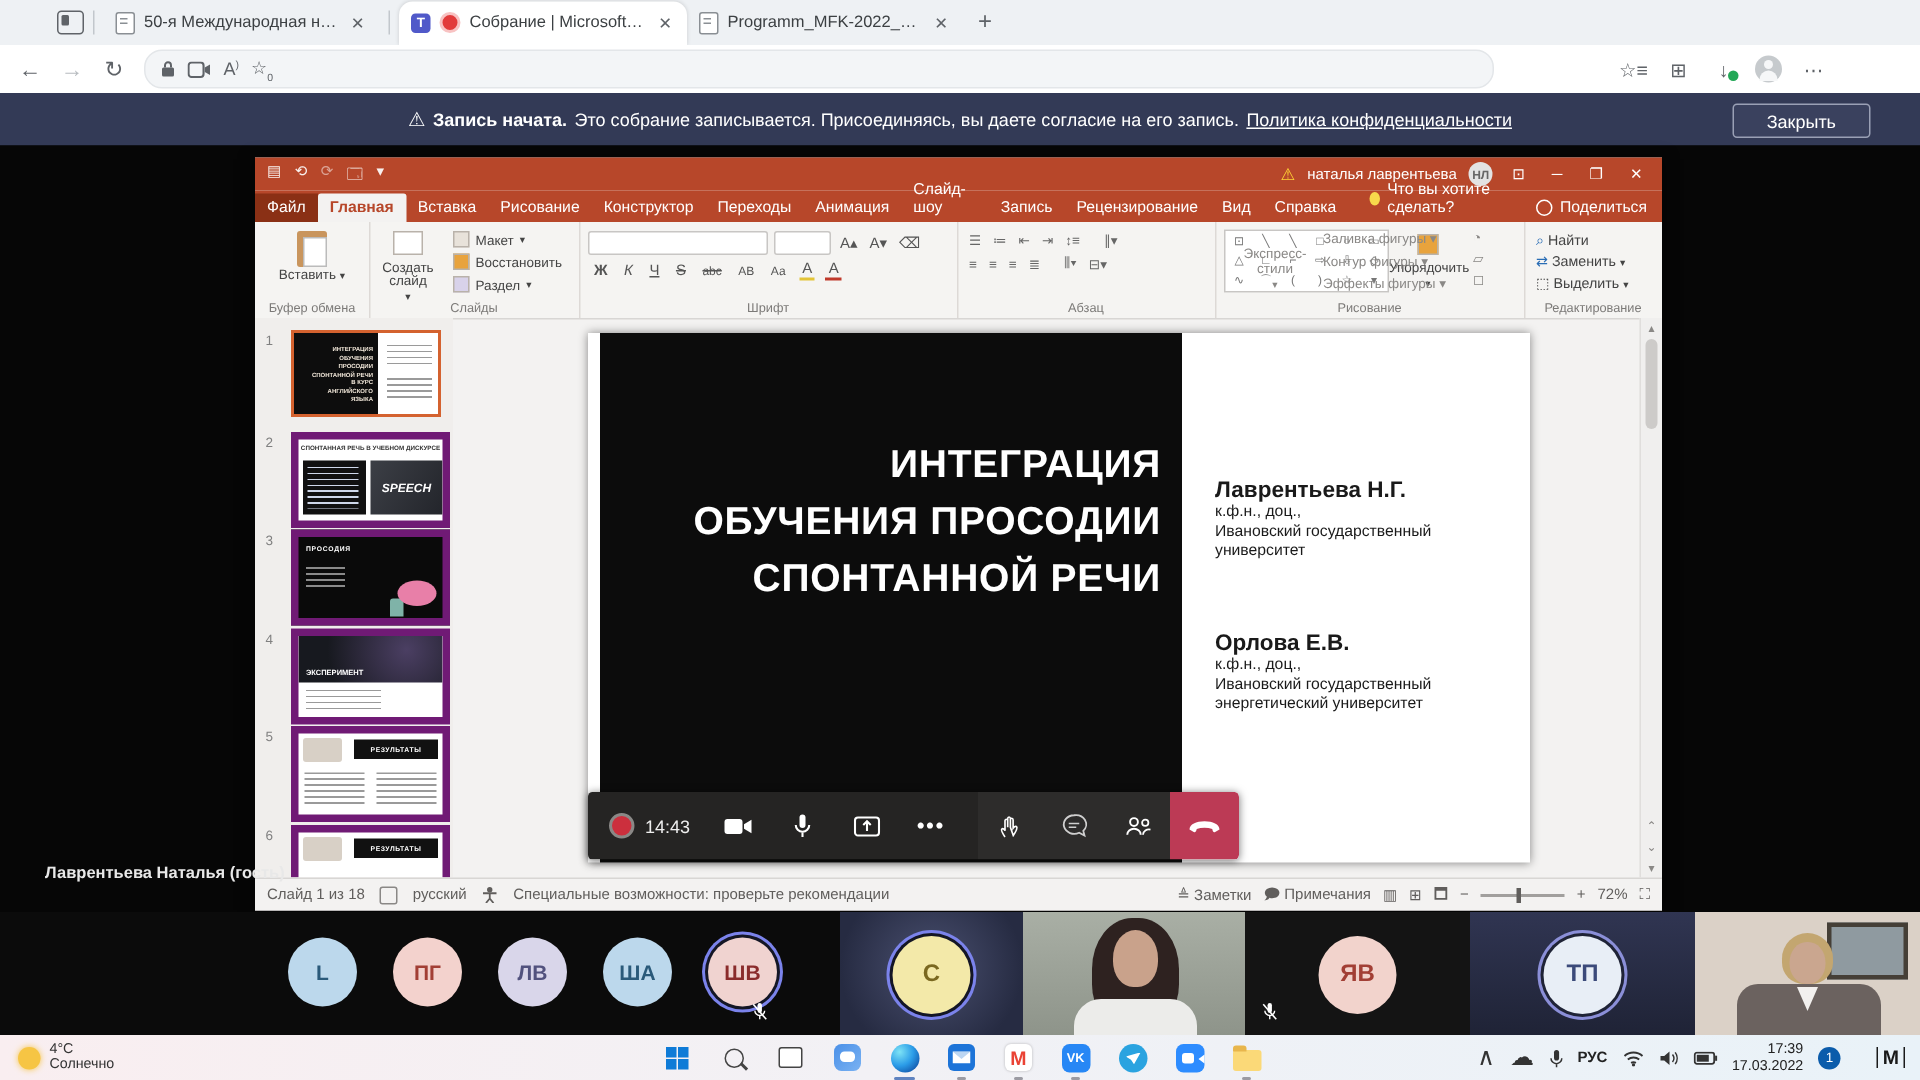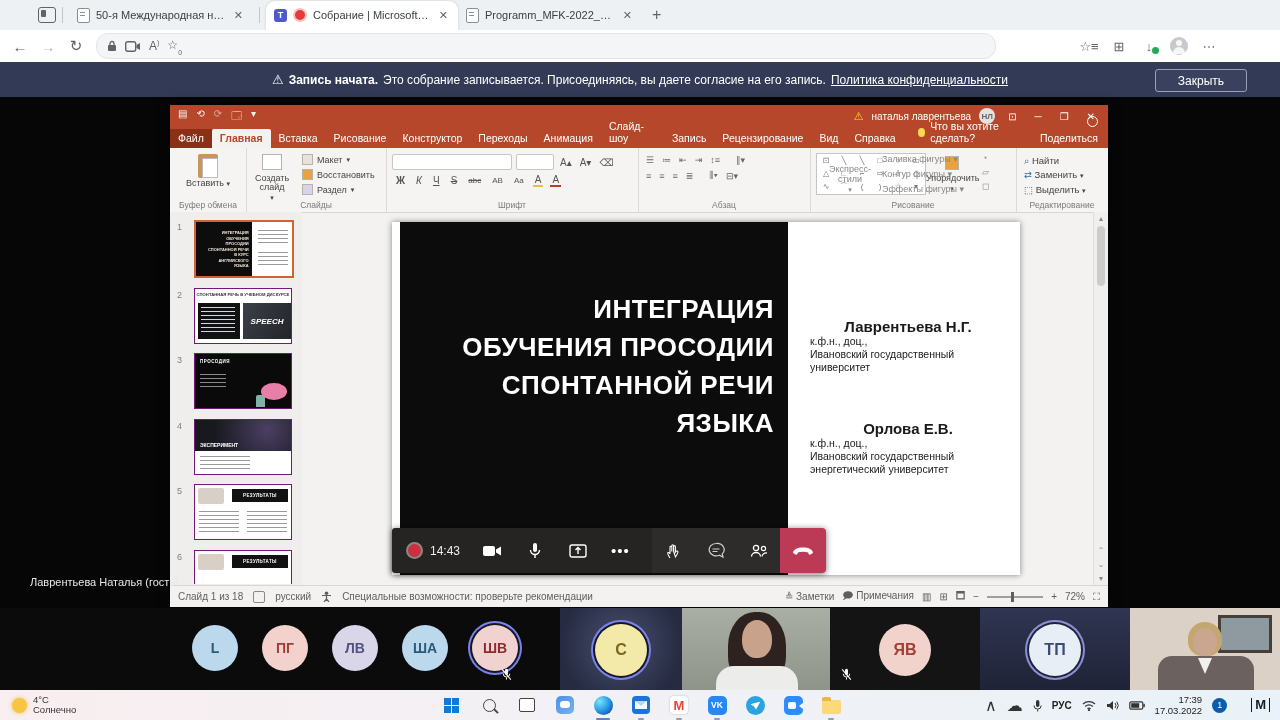--- a/index.html
+++ b/index.html
@@ -45,40 +45,40 @@
   .banner{position:absolute;left:0;top:62px;width:1280px;height:35px;background:#333a56;display:flex;align-items:center;
           justify-content:center;color:#fff;font-size:12px;gap:5px;}
   .warn-ic{font-size:13px;}
   .banner b{font-weight:bold;}
   .banner .link{text-decoration:underline;}
   .banner-close{position:absolute;right:33px;top:7px;height:21px;padding:0 22px;border:1px solid #9aa0b5;border-radius:3px;
                 color:#fff;font-size:12px;display:flex;align-items:center;background:#3a415e;}
 
   
   .stage{position:absolute;left:0;top:97px;width:1280px;height:511px;background:#060606;}
-  .presenter{position:absolute;left:30px;top:576px;color:#e8e8e8;font-size:11px;}
+  .presenter{position:absolute;left:30px;top:576px;color:#e8e8e8;font-size:11px;font-weight:bold;}
 
   
   .ppt{position:absolute;left:170px;top:105px;width:938px;height:502px;background:#f3f2f1;box-shadow:0 0 10px rgba(0,0,0,.6);}
   .ppt-title{position:absolute;left:0;top:0;width:938px;height:22px;background:#b7472a;display:flex;align-items:center;color:#fff;}
   .qa{display:flex;gap:9px;margin-left:8px;font-size:10px;opacity:.92;}
   .ppt-title-text{position:absolute;left:0;width:100%;text-align:center;font-size:10.5px;pointer-events:none;}
   .ppt-title-right{margin-left:auto;display:flex;align-items:center;gap:8px;padding-right:8px;font-size:10px;}
   .warn-y{color:#ffd335;font-size:11px;}
   .init-circle{width:16px;height:16px;border-radius:50%;background:#e3e3e3;color:#666;font-size:8px;font-weight:bold;
                display:flex;align-items:center;justify-content:center;}
   .winctl{font-size:10px;padding:0 5px;}
 
   .ppt-tabs{position:absolute;left:0;top:22px;width:938px;height:21px;background:#b7472a;display:flex;align-items:flex-end;
             color:#fff;font-size:10.5px;}
   .rtab{padding:3px 8px 4px;}
   .rtab.active{background:#f3f2f1;color:#b7472a;font-weight:bold;border-radius:2px 2px 0 0;}
   .tellme{margin-left:14px;display:flex;align-items:center;gap:5px;padding-bottom:4px;}
   .bulb{width:9px;height:9px;border-radius:50%;background:#f7d94c;display:inline-block;}
-  .share-btn{margin-left:auto;display:flex;align-items:flex-end;gap:5px;padding:0 10px 4px;flex-direction:column;}
+  .share-btn{margin-left:auto;display:flex;align-items:center;gap:5px;padding:0 10px 4px;}
   .person-dot{width:9px;height:9px;border-radius:50%;border:1.4px solid #fff;display:inline-block;}
 
   .ribbon{position:absolute;left:0;top:43px;width:938px;height:64px;background:#f5f4f2;border-bottom:1px solid #d8d6d4;font-size:9px;color:#444;}
   .rgroup{position:absolute;top:0;height:64px;border-right:1px solid #ddd9d6;}
   .glabel{position:absolute;bottom:2px;left:0;width:100%;text-align:center;color:#7c7a78;font-size:8.5px;}
   .clip-ic{width:20px;height:24px;background:#c9955d;border-radius:2px;margin:6px auto 0;position:relative;}
   .clip-ic:after{content:"";position:absolute;left:4px;top:4px;width:14px;height:18px;background:#fff;border:1px solid #bbb;}
   .btn-stack{text-align:center;line-height:10px;}
   .minirow{display:flex;align-items:center;gap:4px;padding:2px 4px;white-space:nowrap;}
   .mini-ic{width:9px;height:9px;background:#e8e2da;border:1px solid #b9b2aa;display:inline-block;flex:none;}
@@ -88,21 +88,21 @@
   .fbtn.s{text-decoration:line-through;}
   .shapebox{width:108px;height:40px;background:#fff;border:1px solid #c8c6c4;margin:5px 0 0 6px;display:grid;
             grid-template-columns:repeat(6,1fr);align-items:center;justify-items:center;color:#777;font-size:8px;line-height:10px;float:left;}
   .gray9{color:#8a8886;}
   .edit-rows{padding:6px 0 0 8px;line-height:14px;font-size:9.5px;color:#444;}
 
   
   .spanel{position:absolute;left:0;top:107px;width:132px;height:373px;background:#f0eeec;overflow:hidden;}
   .thumb-row{position:absolute;left:0;width:132px;}
   .tnum{position:absolute;left:7px;top:2px;font-size:9px;color:#808080;}
-  .thumb{position:absolute;left:24px;top:0;width:96px;height:54px;background:#fff;border:1px solid #701a75;overflow:hidden;}
+  .thumb{position:absolute;left:24px;top:0;width:96px;height:54px;background:#fff;border:5px solid #701a75;overflow:hidden;}
   .thumb.sel{border:2px solid #d4622f;}
   .th-black{position:absolute;left:0;top:0;width:58%;height:100%;background:#0d0d0d;color:#fff;}
   .th-title1{position:absolute;right:3px;top:8px;width:80%;font-size:4px;font-weight:bold;text-align:right;line-height:5.5px;color:#f0e6d8;}
   .th-lines{position:absolute;background:repeating-linear-gradient(#9a9a9a 0 1px,transparent 1px 4px);}
   .th2-title{position:absolute;left:0;top:3px;width:100%;text-align:center;font-size:4.2px;font-weight:bold;color:#333;}
   .th2-black{position:absolute;left:3px;top:14px;width:42px;height:36px;background:#111;}
   .th2-img{position:absolute;right:0;top:14px;width:48px;height:36px;background:linear-gradient(120deg,#3c3f46,#23252b);
            color:#fff;font-size:8px;font-weight:bold;font-style:italic;display:flex;align-items:center;justify-content:center;}
   .th3{background:#0a0a0a;}
   .th3-title{position:absolute;left:5px;top:5px;font-size:4.5px;font-weight:bold;color:#fff;letter-spacing:.5px;}
@@ -127,21 +127,21 @@
   .sb-right{margin-left:auto;display:flex;align-items:center;gap:8px;}
   .zoomtrack{width:56px;height:2px;background:#a19f9d;position:relative;display:inline-block;}
   .zoomknob{position:absolute;left:24px;top:-4px;width:3px;height:10px;background:#605e5c;}
 
   
   .slide{position:absolute;left:392px;top:222px;width:628px;height:353px;background:#fff;box-shadow:0 0 6px rgba(0,0,0,.45);}
   .slide-black{position:absolute;left:8px;top:0;width:388px;height:353px;background:#0c0c0c;}
   .slide-title{position:absolute;right:14px;top:68px;width:350px;text-align:right;color:#fff;font-weight:bold;
                font-size:26px;line-height:38px;letter-spacing:.5px;}
   .authors{position:absolute;left:418px;top:0;width:196px;color:#1a1a1a;}
-  .auth-name{font-size:15px;font-weight:bold;text-align:center;}
+  .auth-name{font-size:15px;font-weight:bold;}
   .auth-sub{font-size:10.5px;line-height:13px;}
 
   
   .callbar{position:absolute;left:392px;top:528px;width:434px;height:45px;display:flex;border-radius:3px;overflow:hidden;
            box-shadow:0 1px 6px rgba(0,0,0,.55);}
   .cb-dark{background:#252423;display:flex;align-items:center;}
   .cb-mid{background:#2d2c2b;display:flex;align-items:center;}
   .cb-item{width:43px;display:flex;align-items:center;justify-content:center;color:#fff;}
   .rec-ind{width:13px;height:13px;border-radius:50%;border:2px solid #8a8886;background:#cc2f3d;margin:0 7px 0 14px;}
   .cb-timer{color:#eee;font-size:12px;margin-right:10px;}
@@ -548,21 +548,20 @@
       </div>
     </div>
   </div>
 
   <div class="slide">
     <div class="slide-black">
       <div class="slide-title">
         <div>ИНТЕГРАЦИЯ</div>
         <div>ОБУЧЕНИЯ ПРОСОДИИ</div>
         <div>СПОНТАННОЙ РЕЧИ</div>
-        <div>ЯЗЫКА</div>
       </div>
     </div>
     <div class="authors">
       <div style="margin-top:96px;">
         <div class="auth-name">Лаврентьева Н.Г.</div>
         <div class="auth-sub">к.ф.н., доц.,</div>
         <div class="auth-sub">Ивановский государственный</div>
         <div class="auth-sub">университет</div>
       </div>
       <div style="margin-top:46px;">

